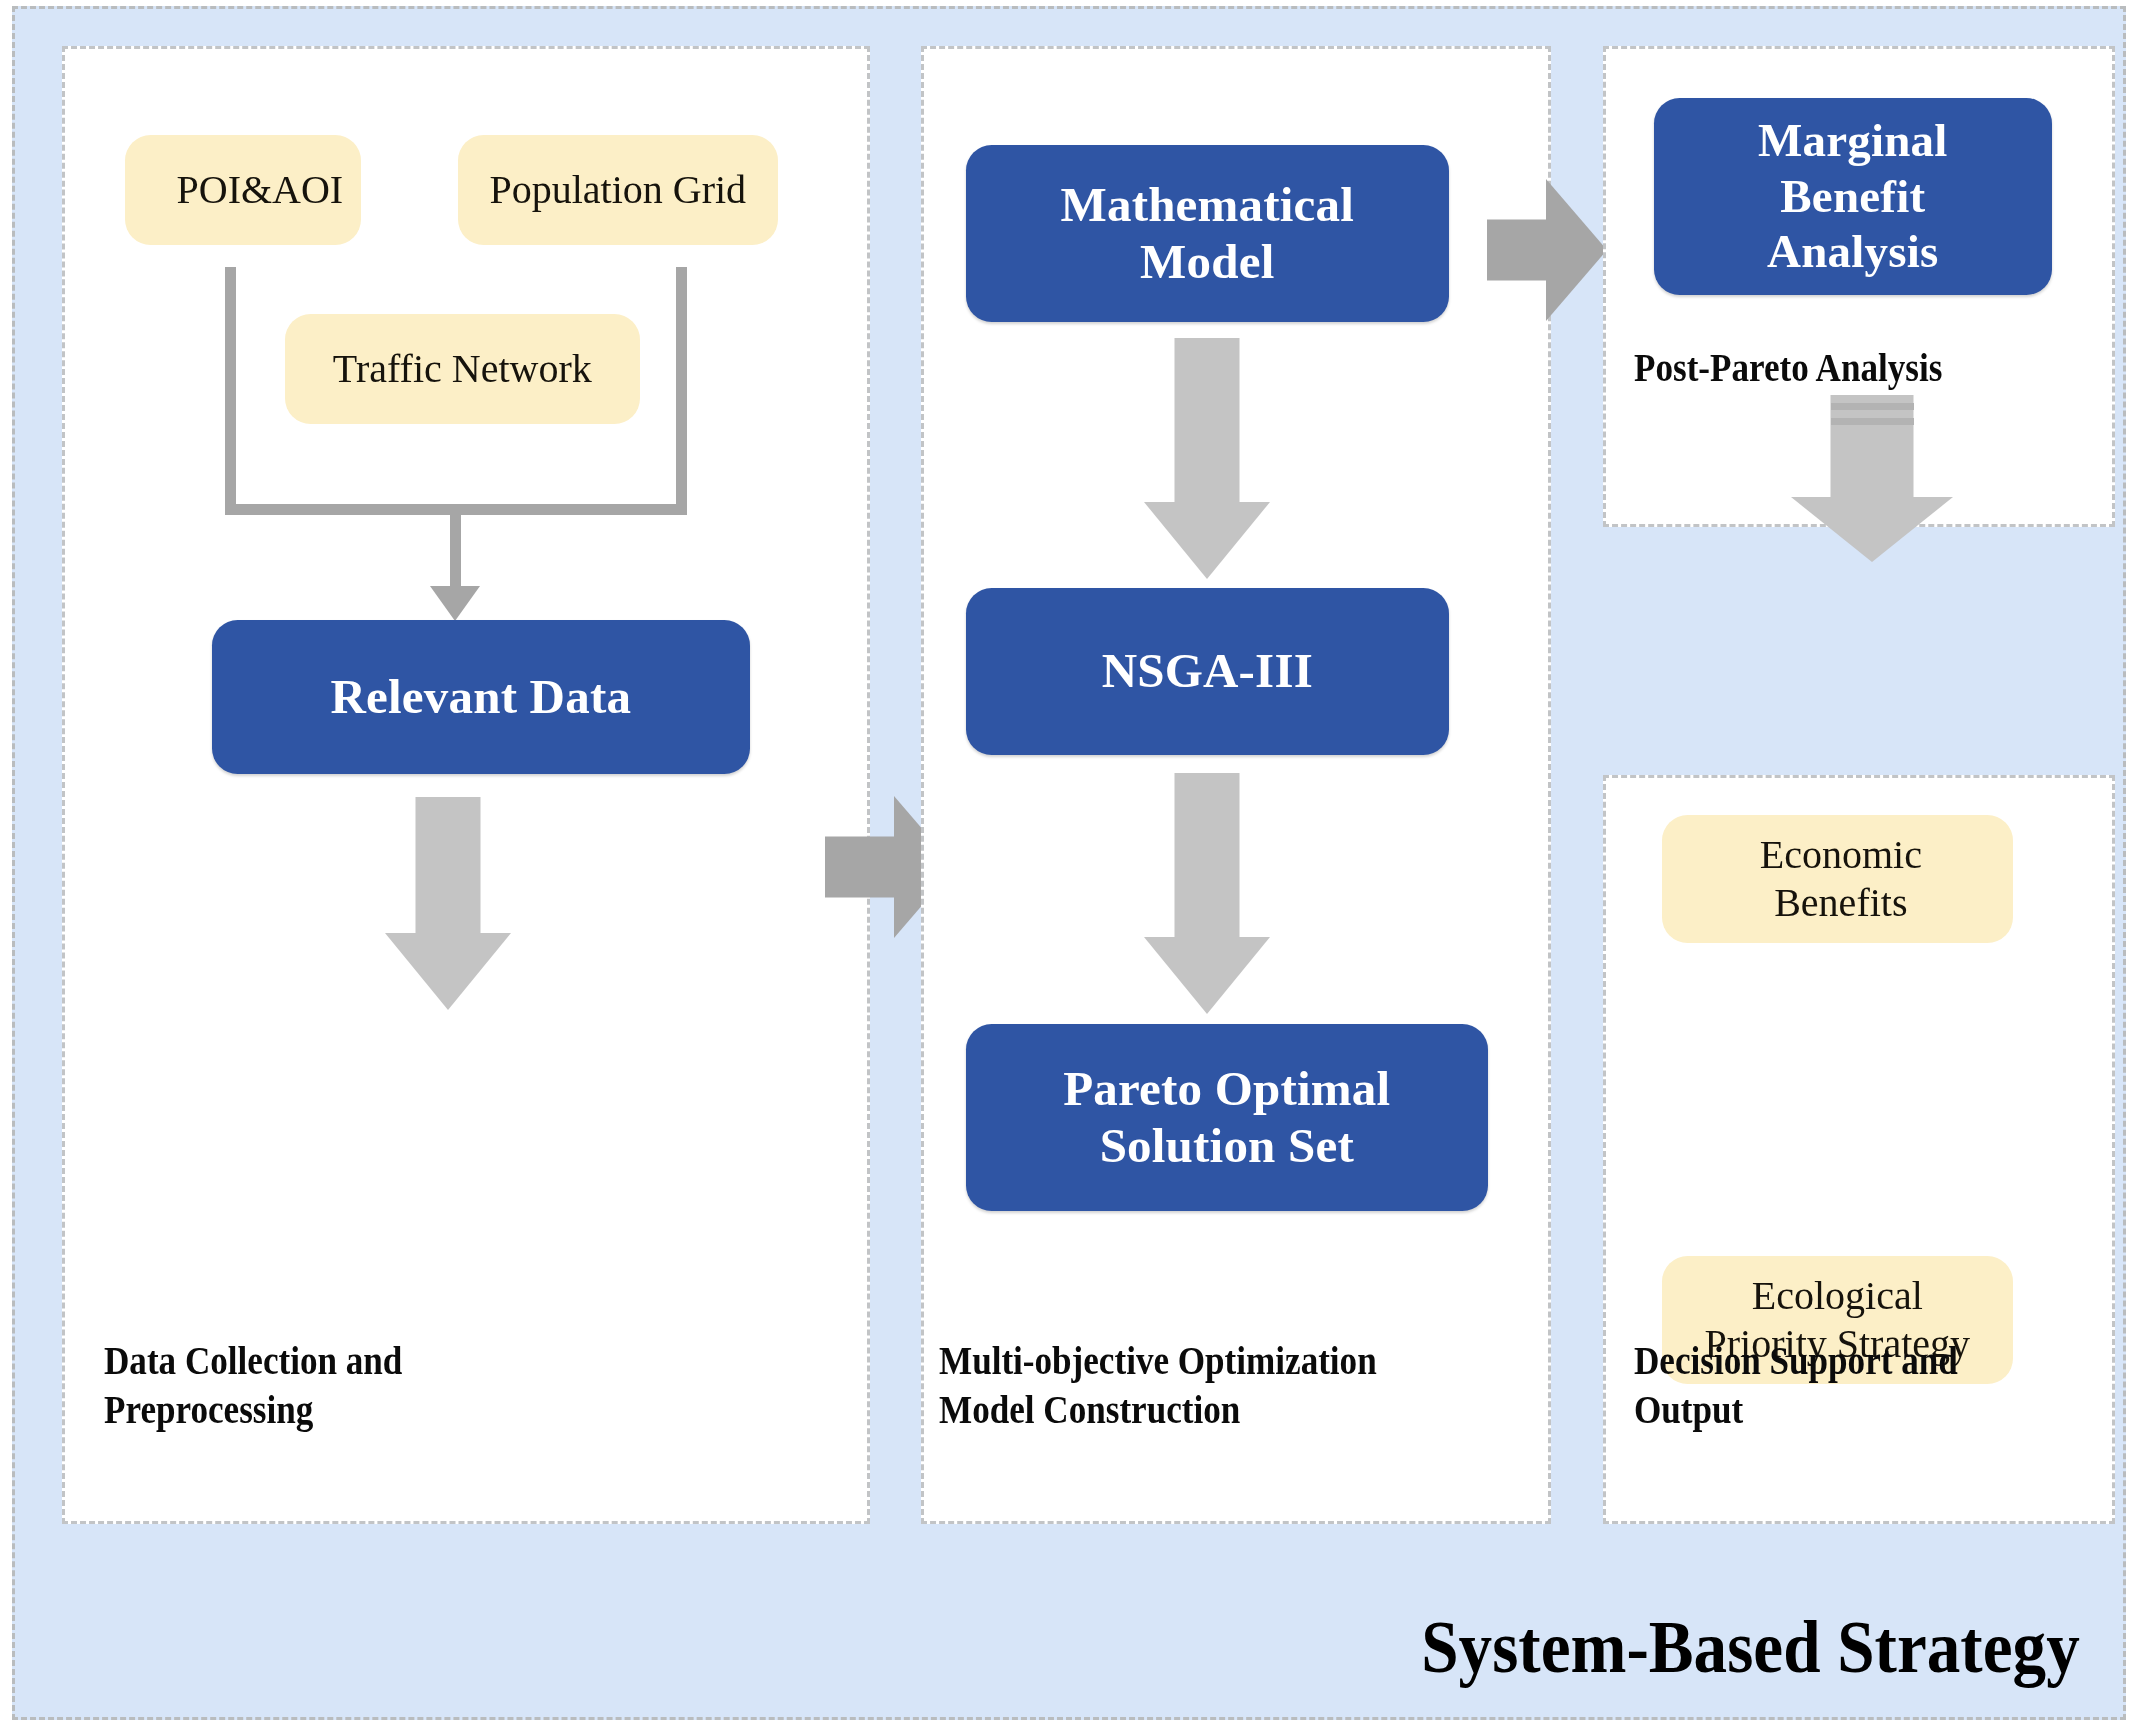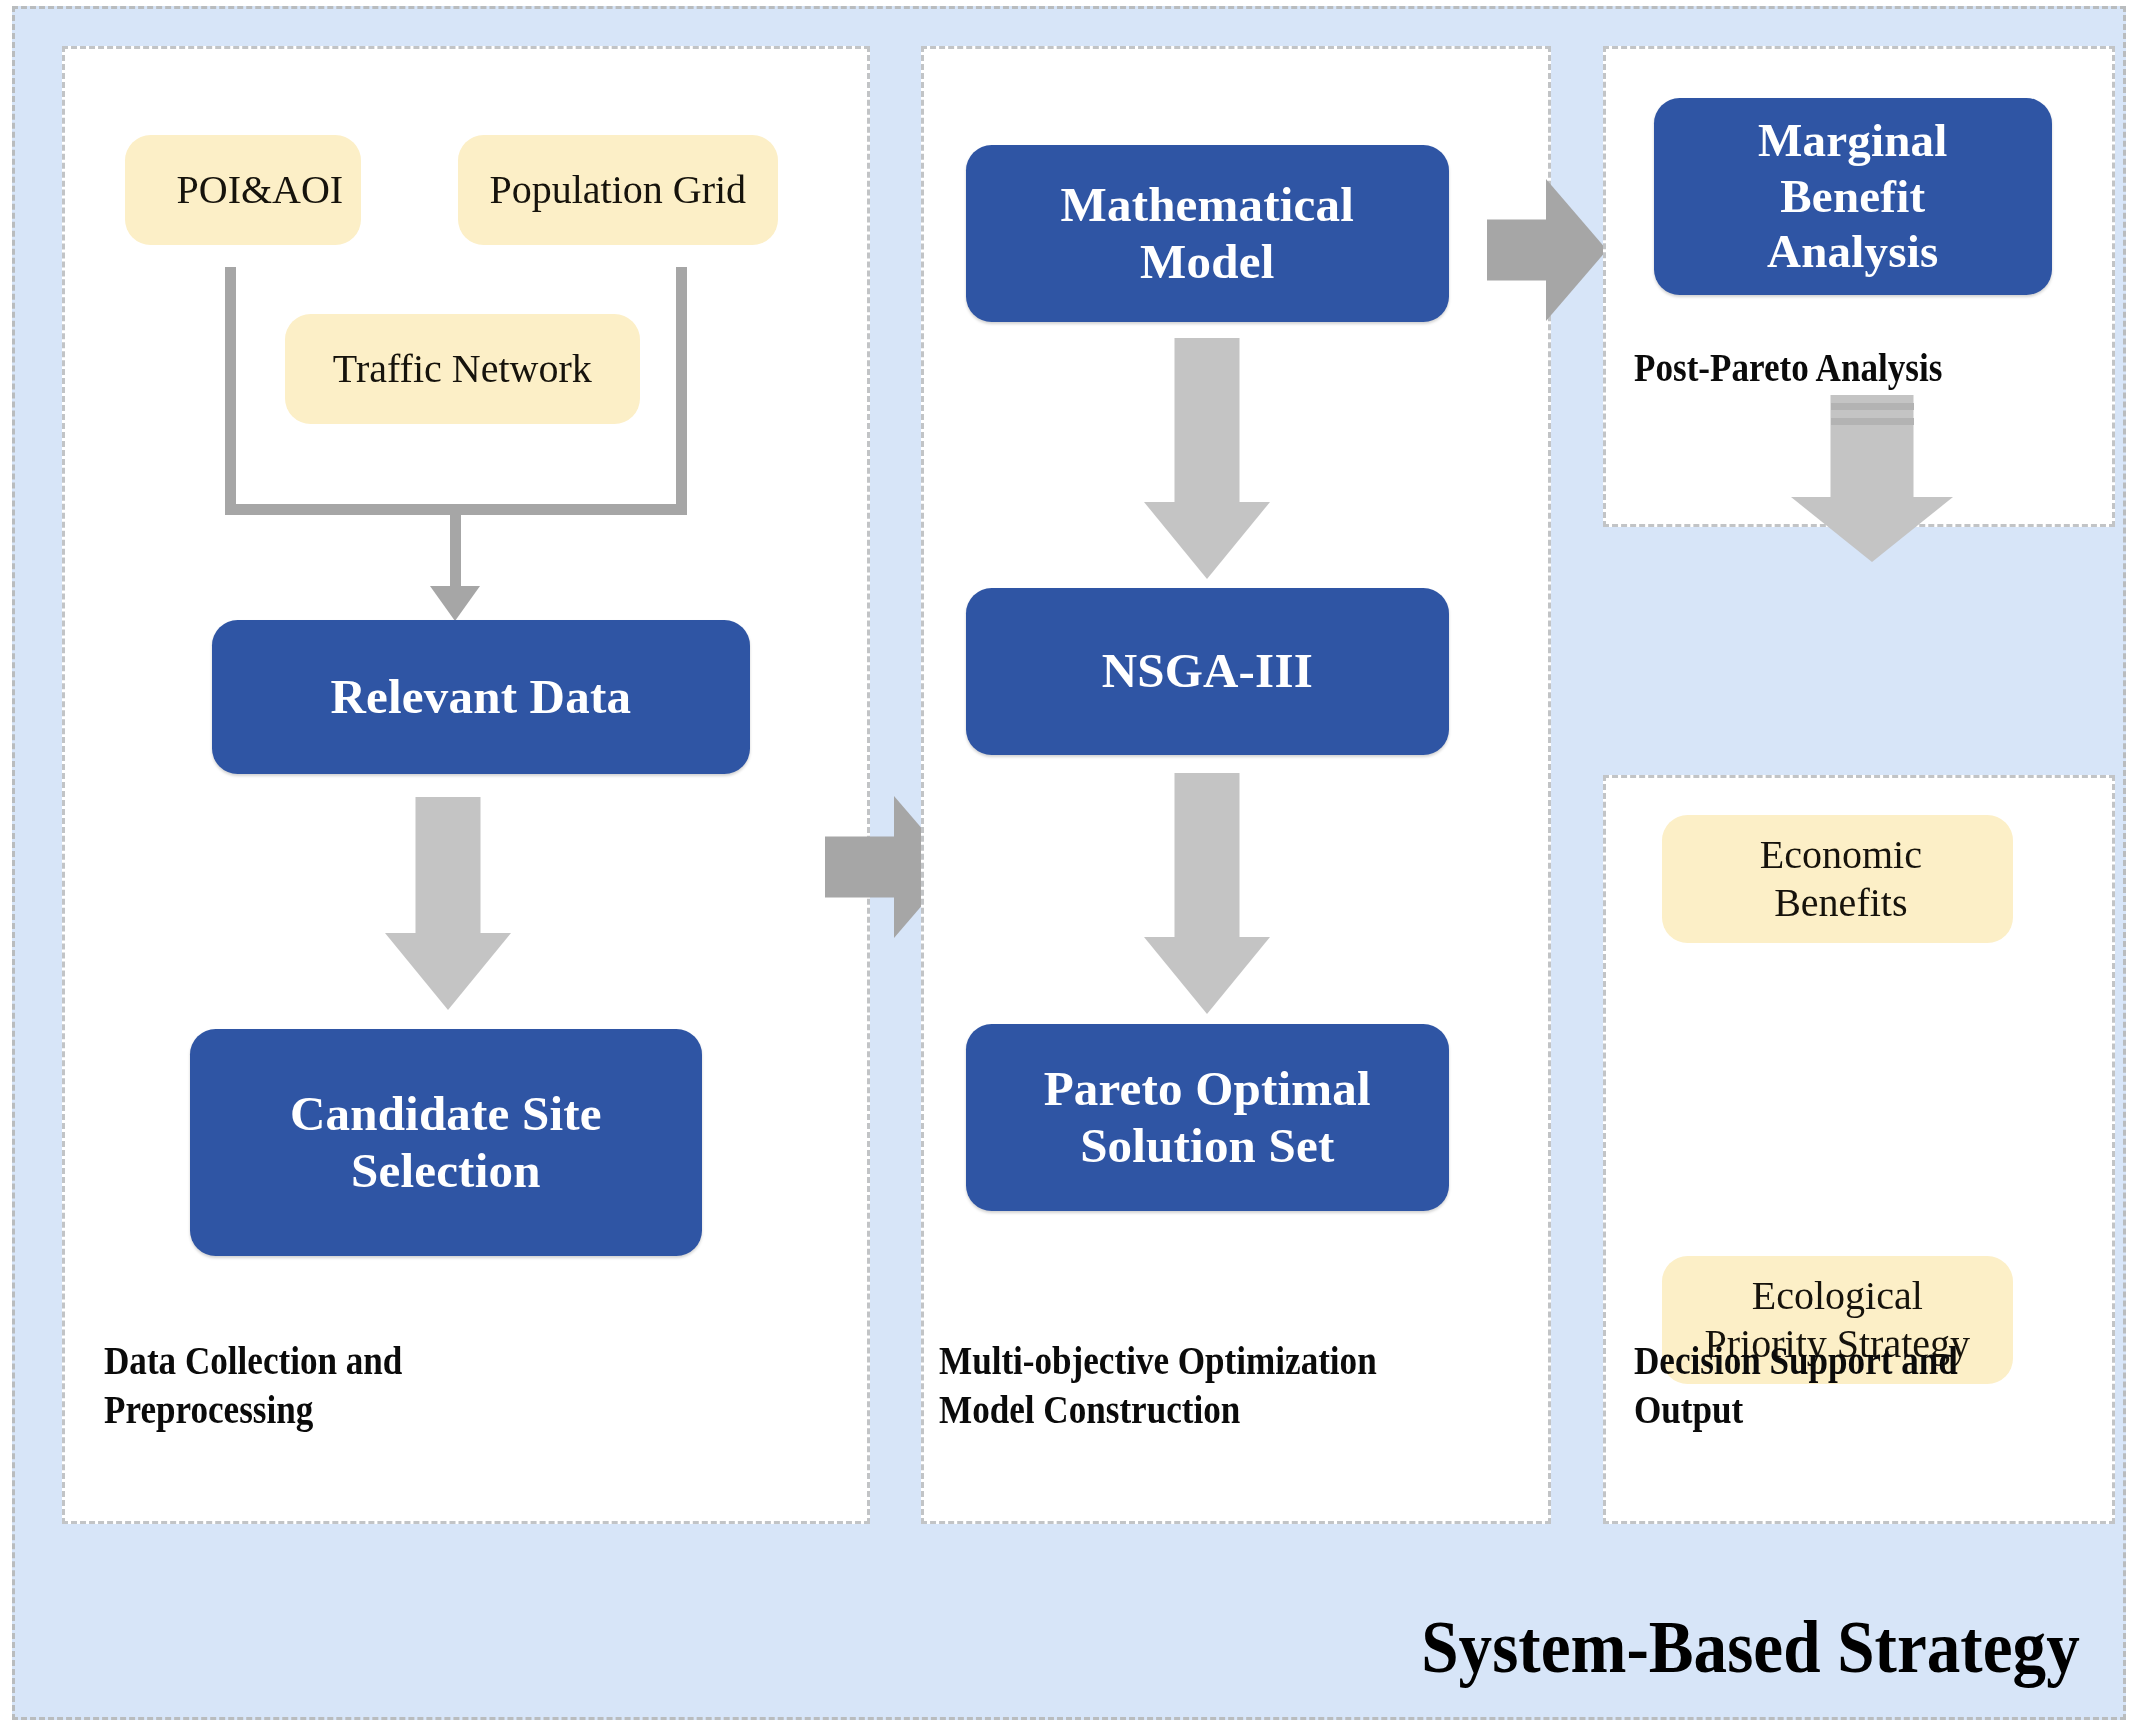--- a/index.html
+++ b/index.html
@@ -114,22 +114,20 @@
       <div class="brk-head" style="left:415px;top:577px;"></div>
     </div>
 
     <div class="bnode" style="left:197px;top:611px;width:538px;height:154px;text-align:center;">Relevant Data</div>
 
     <div class="arrow-down" style="left:367px;top:788px;width:132px;height:212px;">
       <div class="shaft" style="height:138px;"></div>
       <div class="head" style="top:136px;"></div>
     </div>
 
-    <div class="bnode" style="left:175px;top:1020px;width:512px;height:227px;white-space:pre-line;">Candidate Site
-Selection</div>
 
     <div class="caption" style="left:89px;top:1328px;">Data Collection and
 Preprocessing</div>
 
     <div class="arrow-right" style="left:810px;top:770px;width:126px;height:177px;">
       <div class="shaft" style="width:71px;"></div>
       <div class="head" style="left:69px;"></div>
     </div>
 
     <div class="panel" id="panel-model"></div>
@@ -142,21 +140,21 @@
       <div class="head" style="top:164px;"></div>
     </div>
 
     <div class="bnode" style="left:951px;top:579px;width:483px;height:167px;">NSGA-III</div>
 
     <div class="arrow-down" style="left:1126px;top:764px;width:132px;height:241px;">
       <div class="shaft" style="height:165px;"></div>
       <div class="head" style="top:164px;"></div>
     </div>
 
-    <div class="bnode" style="left:951px;top:1015px;width:483px;height:187px;white-space:pre-line;">Pareto Optimal
+    <div class="bnode" style="left:951px;top:1015px;width:522px;height:187px;white-space:pre-line;">Pareto Optimal
 Solution Set</div>
 
     <div class="caption" style="left:924px;top:1328px;">Multi-objective Optimization
 Model Construction</div>
 
     <div class="arrow-right" style="left:1472px;top:153px;width:116px;height:177px;">
       <div class="shaft" style="width:61px;"></div>
       <div class="head" style="left:59px;"></div>
     </div>
 

